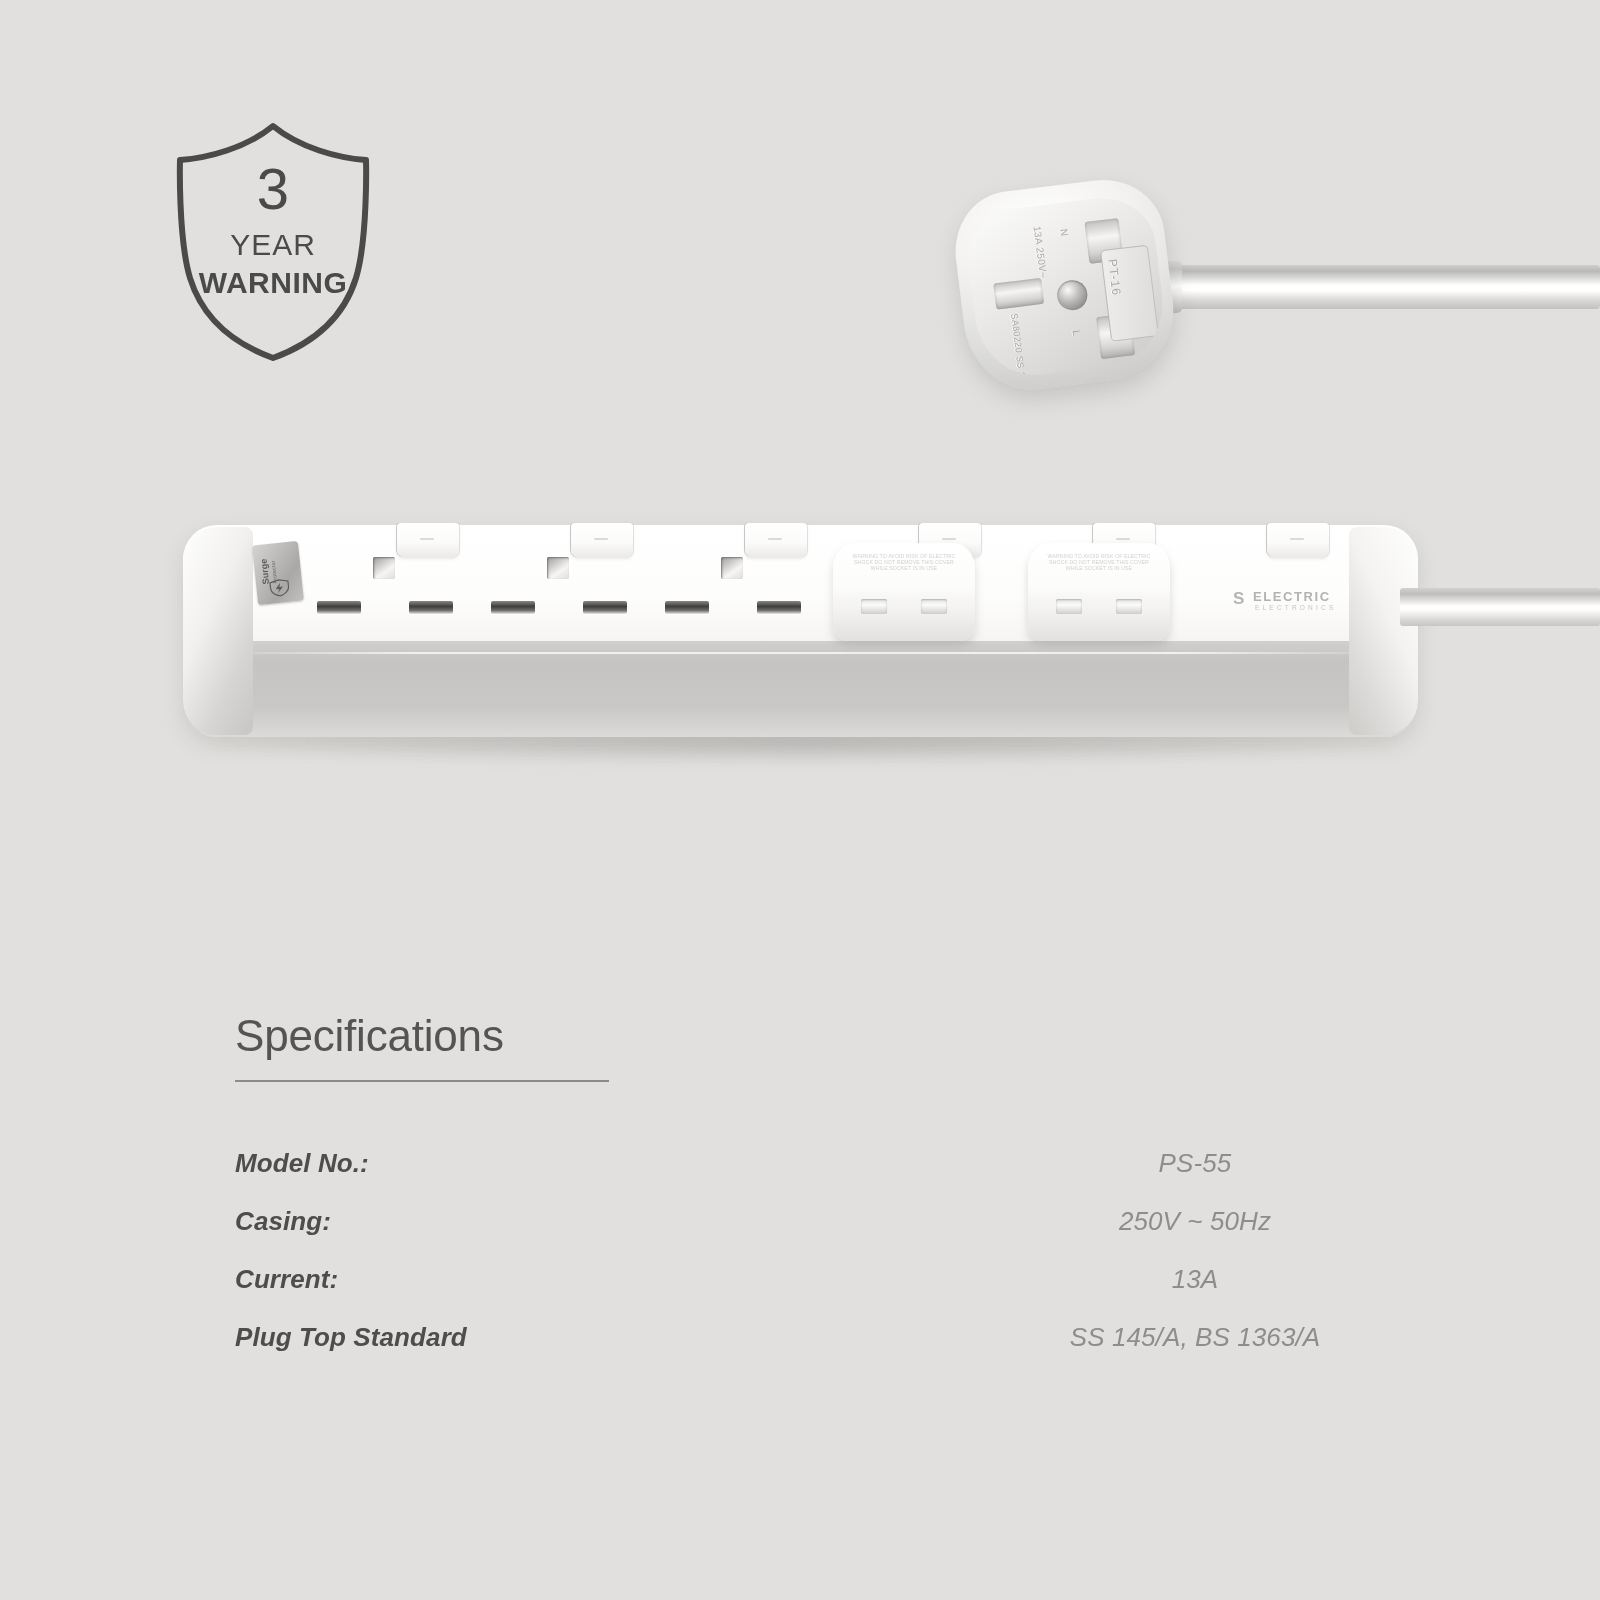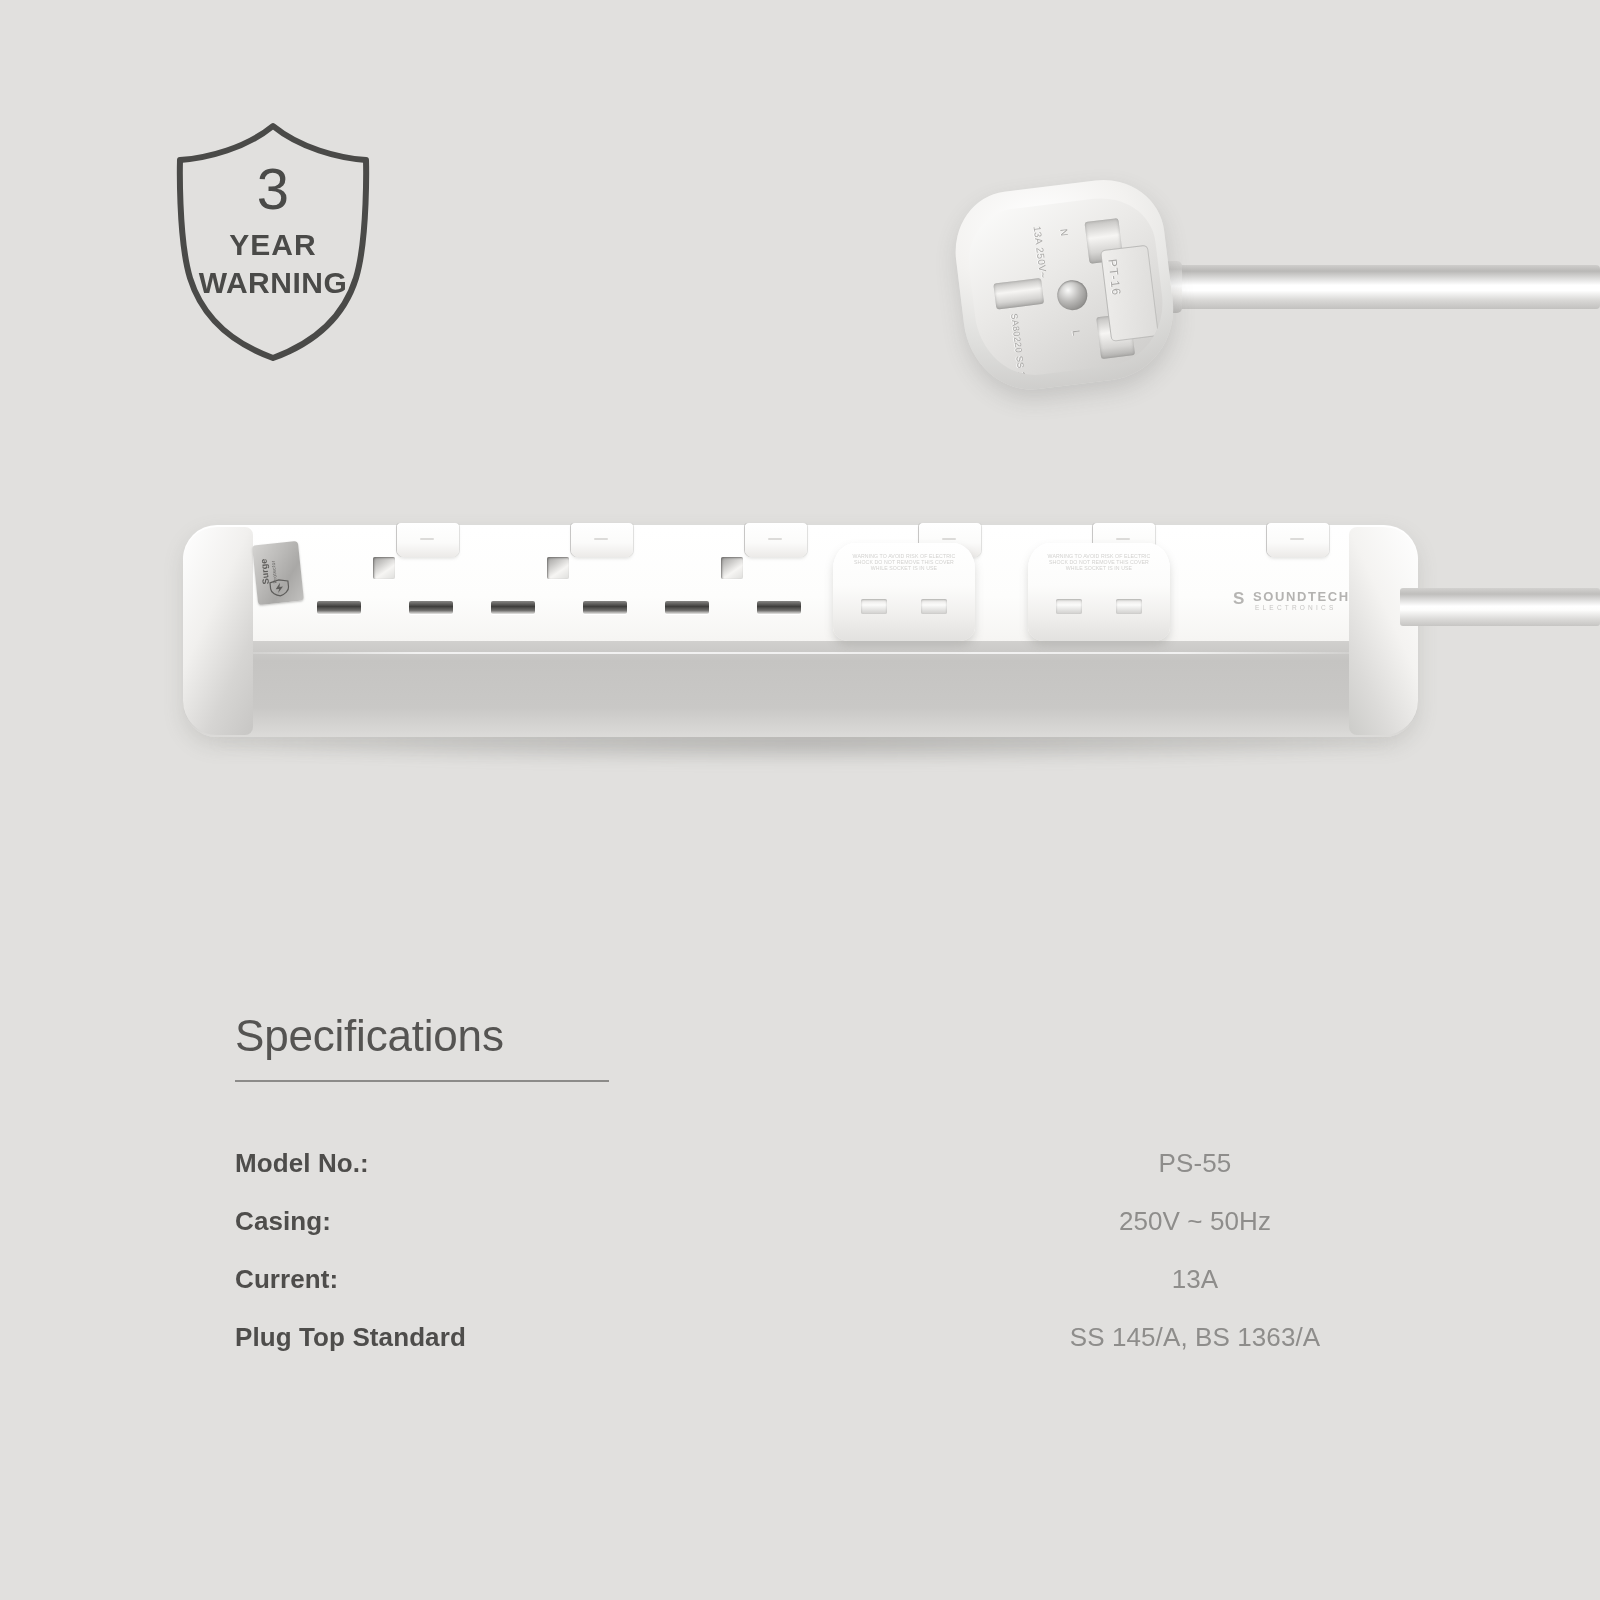--- a/index.html
+++ b/index.html
@@ -41,21 +41,21 @@
   #badge-years {
     top: 40px;
     font-size: 58px;
     font-weight: 400;
     line-height: 62px;
     letter-spacing: 0px;
   }
   #badge-year-label {
     top: 110px;
     font-size: 30px;
-    font-weight: 700;
+    font-weight: 400;
     line-height: 34px;
     letter-spacing: 1px;
     text-align: center;
   }
   #badge-warranty-label {
     top: 148px;
     font-size: 30px;
     font-weight: 700;
     line-height: 34px;
     letter-spacing: 0.5px;
@@ -462,20 +462,21 @@
   #spec-heading-rule {
     width: 374px;
     height: 2px;
     background: #8c8b89;
     margin-top: 18px;
   }
   #spec-table {
     margin-top: 52px;
     border-collapse: collapse;
     width: 100%;
+    font-style: italic;
   }
   #spec-table tr { height: 58px; }
   .spec-label {
     color: #4e4d4b;
     font-size: 26px;
     font-weight: 700;
     letter-spacing: 0.1px;
     text-align: left;
     padding: 0;
     width: 630px;
@@ -582,21 +583,21 @@
       <div class="cover-pin right"></div>
     </div>
     <div class="socket-cover" style="left:845px">
       <div class="cover-warning">WARNING TO AVOID RISK OF ELECTRIC SHOCK DO NOT REMOVE THIS COVER WHILE SOCKET IS IN USE</div>
       <div class="cover-pin left"></div>
       <div class="cover-pin right"></div>
     </div>
 
     <div id="strip-logo">
       <div id="strip-logo-mark">S</div>
-      <div id="strip-logo-name">SOUNDTECH</div>
+      <div id="strip-logo-name">ELECTRIC</div>
       <div id="strip-logo-sub">ELECTRONICS</div>
     </div>
   </div>
 </div>
 
 <div id="strip-cable"></div>
 
 <div id="specifications">
   <h1 id="spec-heading">Specifications</h1>
   <div id="spec-heading-rule"></div>

